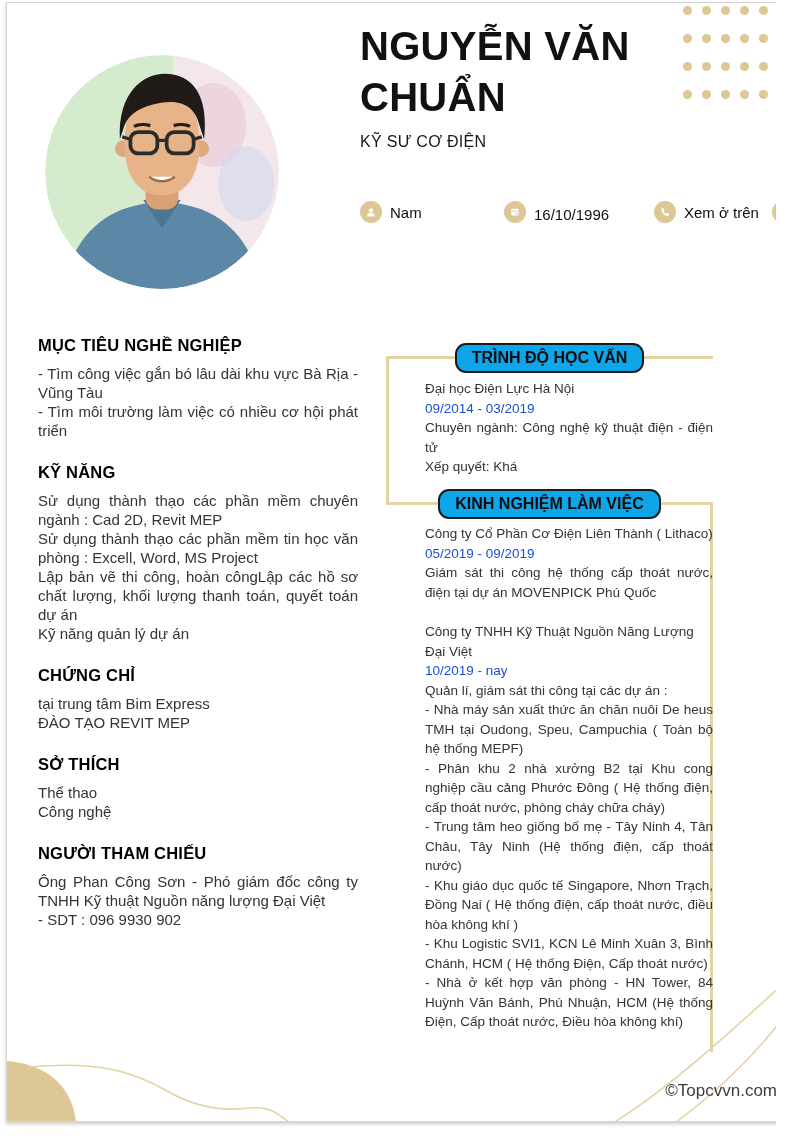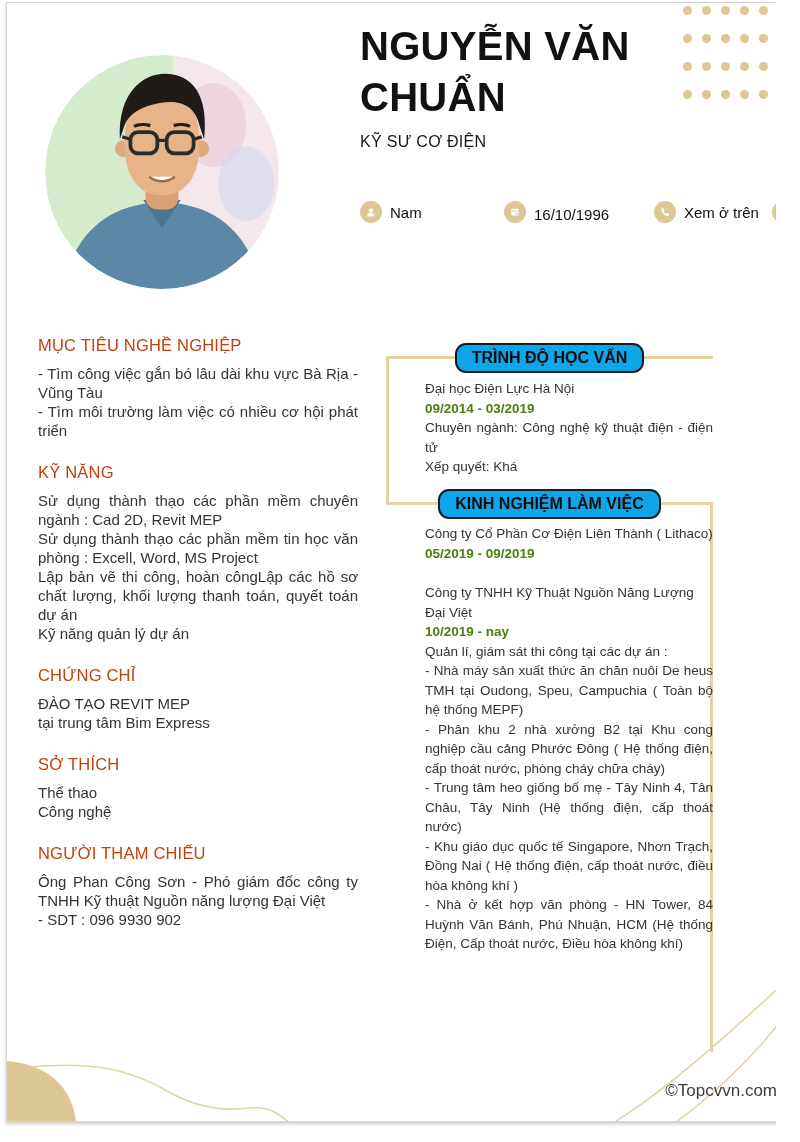--- a/index.html
+++ b/index.html
@@ -32,42 +32,42 @@
   .citem.w1{width:144px;}
   .citem.w2{width:150px;align-items:flex-end;}
   .cicon{width:22px;height:22px;border-radius:50%;background:#dcc795;display:inline-flex;
          align-items:center;justify-content:center;flex:0 0 22px;}
   .cicon svg{width:14px;height:14px;display:block;}
   .clabel{margin-left:8px;font-size:15px;color:#101010;white-space:nowrap;}
 
   
   .leftcol{position:absolute;left:31px;top:333px;width:320px;}
   .lsec{margin-bottom:23px;}
-  .lsec h3{margin:0 0 9px 0;font-size:16.5px;font-weight:400;color:#c2410c;letter-spacing:.2px;}
+  .lsec h3{margin:0 0 9px 0;font-size:16.5px;font-weight:700;color:#000000;letter-spacing:.2px;}
   .leftcol p{margin:0;font-size:15px;line-height:19px;color:#343434;}
   p.just{text-align:justify;}
 
   
   .hline{position:absolute;height:3px;background:#e3d3a4;}
   .hl-1{left:379px;top:353px;width:327px;}
   .hl-2{left:379px;top:499px;width:327px;}
   .vline{position:absolute;width:3px;background:#e3d3a4;}
   .vl-left{left:379px;top:353px;height:149px;}
   .vl-right{left:703px;top:499px;height:550px;}
   .boxrow{position:absolute;left:379px;width:327px;display:flex;justify-content:center;}
   .br-1{top:340px;}
   .br-2{top:486px;}
   .secbox{background:#0ea5e9;border:2px solid #1b1b1b;border-radius:11px;padding:4px 15px;
           font-size:16px;font-weight:700;color:#0d0d0d;white-space:nowrap;}
 
   .edu{position:absolute;left:418px;top:376px;width:288px;}
   .edu p,.work p{margin:0;font-size:13.5px;line-height:19.5px;color:#343434;}
   .work{position:absolute;left:418px;top:521px;width:288px;}
   .job + .job{margin-top:20px;}
-  p.bold{font-weight:700;color:#4d7c0f;}
+  p.bold{font-weight:400;color:#1d4ed8;}
 
   .watermark{position:absolute;right:14px;top:1078px;font-size:17px;color:#3d3d3d;text-align:right;}
 </style>
 </head>
 <body>
 
 <div class="stage">
   <div class="card">
 
     <svg class="decor" viewBox="0 0 786 1120" aria-hidden="true">
@@ -206,22 +206,22 @@
         <div>
             <p class="just">Sử dụng thành thạo các phần mềm chuyên ngành : Cad 2D, Revit MEP</p>
             <p class="just">Sử dụng thành thạo các phần mềm tin học văn phòng : Excell, Word, MS Project</p>
             <p class="just">Lập bản vẽ thi công, hoàn côngLập các hồ sơ chất lượng, khối lượng thanh toán, quyết toán dự án</p>
             <p class="just">Kỹ năng quản lý dự án</p>
           </div>
       </section>
       <section class="lsec">
         <h3>CHỨNG CHỈ</h3>
         <div>
+            <p>tại trung tâm Bim Express</p>
             <p>ĐÀO TẠO REVIT MEP</p>
-            <p>tại trung tâm Bim Express</p>
           </div>
       </section>
       <section class="lsec">
         <h3>SỞ THÍCH</h3>
         <div>
             <p>Thể thao</p>
             <p>Công nghệ</p>
           </div>
       </section>
       <section class="lsec">
@@ -248,30 +248,32 @@
       <p>Xếp quyết: Khá</p>
     </div>
 
     <div class="boxrow br-2">
       <div class="secbox">KINH NGHIỆM LÀM VIỆC</div>
     </div>
     <div class="work">
       <div class="job">
         <p>Công ty Cổ Phần Cơ Điện Liên Thành ( Lithaco)</p>
         <p class="bold">05/2019 - 09/2019</p>
+        <p class="just">Giám sát thi công hệ thống cấp thoát nước, điện tại dự án MOVENPICK Phú Quốc</p>
       </div>
       <div class="job">
         <p>Công ty TNHH Kỹ Thuật Nguồn Năng Lượng Đại Việt</p>
         <p class="bold">10/2019 - nay</p>
         <div>
             <p class="just">Quản lí, giám sát thi công tại các dự án :</p>
             <p class="just">- Nhà máy sản xuất thức ăn chăn nuôi De heus TMH tại Oudong, Speu, Campuchia ( Toàn bộ hệ thống MEPF)</p>
             <p class="just">- Phân khu 2 nhà xưởng B2 tại Khu cong nghiệp cầu cảng Phước Đông ( Hệ thống điện, cấp thoát nước, phòng cháy chữa cháy)</p>
             <p class="just">- Trung tâm heo giống bố mẹ - Tây Ninh 4, Tân Châu, Tây Ninh (Hệ thống điện, cấp thoát nước)</p>
             <p class="just">- Khu giáo dục quốc tế Singapore, Nhơn Trạch, Đồng Nai ( Hệ thống điện, cấp thoát nước, điều hòa không khí )</p>
+            <p class="just">- Khu Logistic SVI1, KCN Lê Minh Xuân 3, Bình Chánh, HCM ( Hệ thống Điện, Cấp thoát nước)</p>
             <p class="just">- Nhà ở kết hợp văn phòng - HN Tower, 84 Huỳnh Văn Bánh, Phú Nhuận, HCM (Hệ thống Điện, Cấp thoát nước, Điều hòa không khí)</p>
           </div>
       </div>
     </div>
 
     <div class="watermark">©Topcvvn.com</div>
   </div>
 </div>
 
 </body></html>

